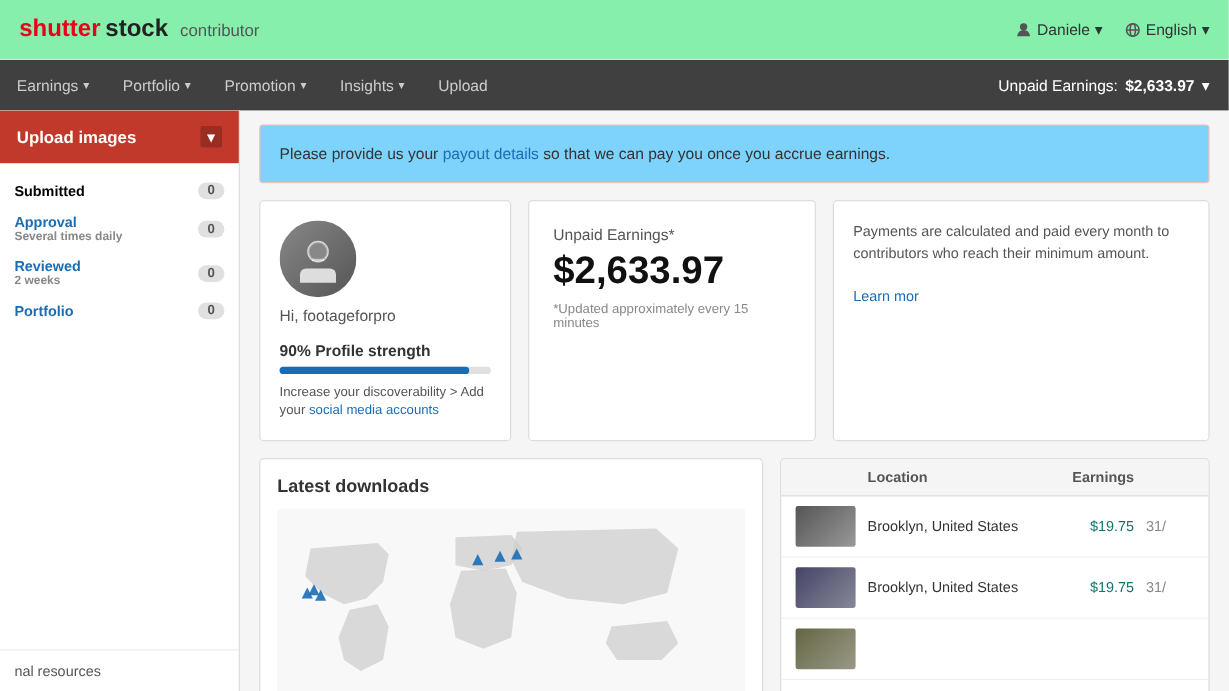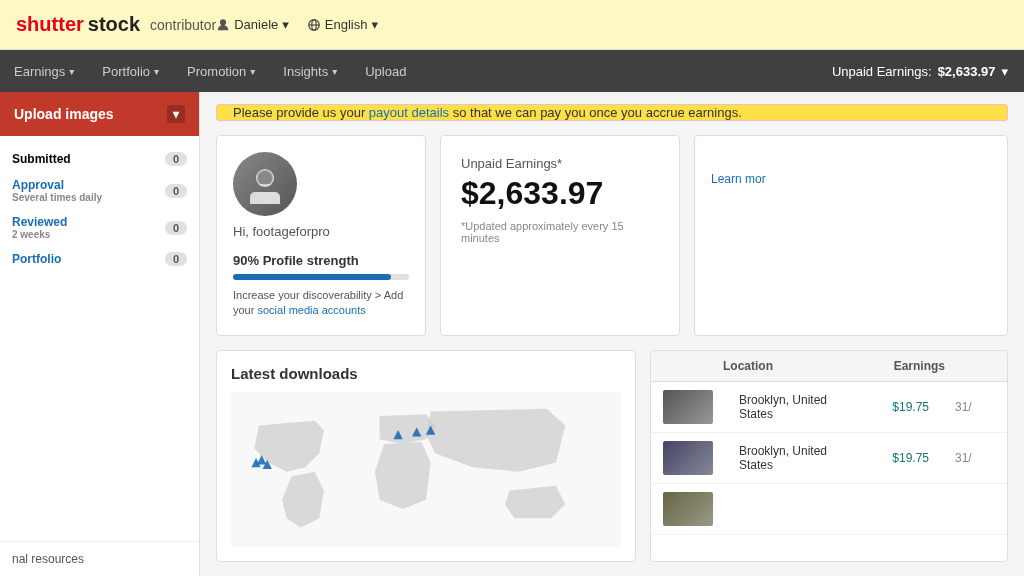--- a/index.html
+++ b/index.html
@@ -1,24 +1,24 @@
 <!DOCTYPE html>
 <html><head>
   <meta charset="utf-8">
   <style>
     * { margin: 0; padding: 0; box-sizing: border-box; }
     body { font-family: Arial, sans-serif; font-size: 13px; background: #f5f5f5; width: 1024px; height: 576px; overflow: hidden; }
 
     
     .header {
-      background: #fef9c3;
+      background: #86efac;
       height: 50px;
       display: flex;
       align-items: center;
-      justify-content: flex-start;
+      justify-content: space-between;
       padding: 0 16px;
       border-bottom: 1px solid #ddd;
     }
     .logo {
       display: flex;
       align-items: center;
       gap: 4px;
     }
     .logo-shutter { color: #e8001c; font-size: 20px; font-weight: bold; }
     .logo-stock { color: #222; font-size: 20px; font-weight: bold; }
@@ -155,24 +155,24 @@
     
     .main-content {
       flex: 1;
       overflow-y: auto;
       display: flex;
       flex-direction: column;
     }
 
     
     .alert-banner {
-      background: #fde047;
+      background: #7dd3fc;
       border: 1px solid #f0c0c0;
       margin: 12px 16px 0;
-      padding: 0 16px;
+      padding: 16px 16px;
       font-size: 13px;
       color: #333;
       border-radius: 3px;
     }
     .alert-banner a { color: #1a6db5; text-decoration: none; }
 
     
     .dashboard-grid {
       display: flex;
       gap: 14px;
@@ -335,21 +335,21 @@
     }
     .col-img { width: 50px; }
     .col-location { flex: 1; }
     .col-earnings { width: 70px; text-align: right; }
     .col-date { width: 40px; }
     .table-row {
       display: flex;
       align-items: center;
       padding: 8px 12px;
       border-bottom: 1px solid #f0f0f0;
-      gap: 26px;
+      gap: 10px;
       font-size: 12px;
     }
     .thumb {
       width: 50px;
       height: 34px;
       background: #888;
       border-radius: 2px;
       overflow: hidden;
     }
     .thumb-1 { background: linear-gradient(135deg, #555 0%, #999 100%); }
@@ -488,20 +488,21 @@
         </div>
       </div>
 
       <div class="earnings-card">
         <div class="earnings-title">Unpaid Earnings*</div>
         <div class="earnings-amount">$2,633.97</div>
         <div class="earnings-note">*Updated approximately every 15 minutes</div>
       </div>
 
       <div class="payments-card">
+        <p>Payments are calculated and paid every month to contributors who reach their minimum amount.</p>
         <br>
         <a href="#" class="learn-more">Learn mor</a>
       </div>
     </div>
 
     <div class="downloads-section">
 
       <div class="downloads-map">
         <div class="downloads-title">Latest downloads</div>
         <div class="map-container">

